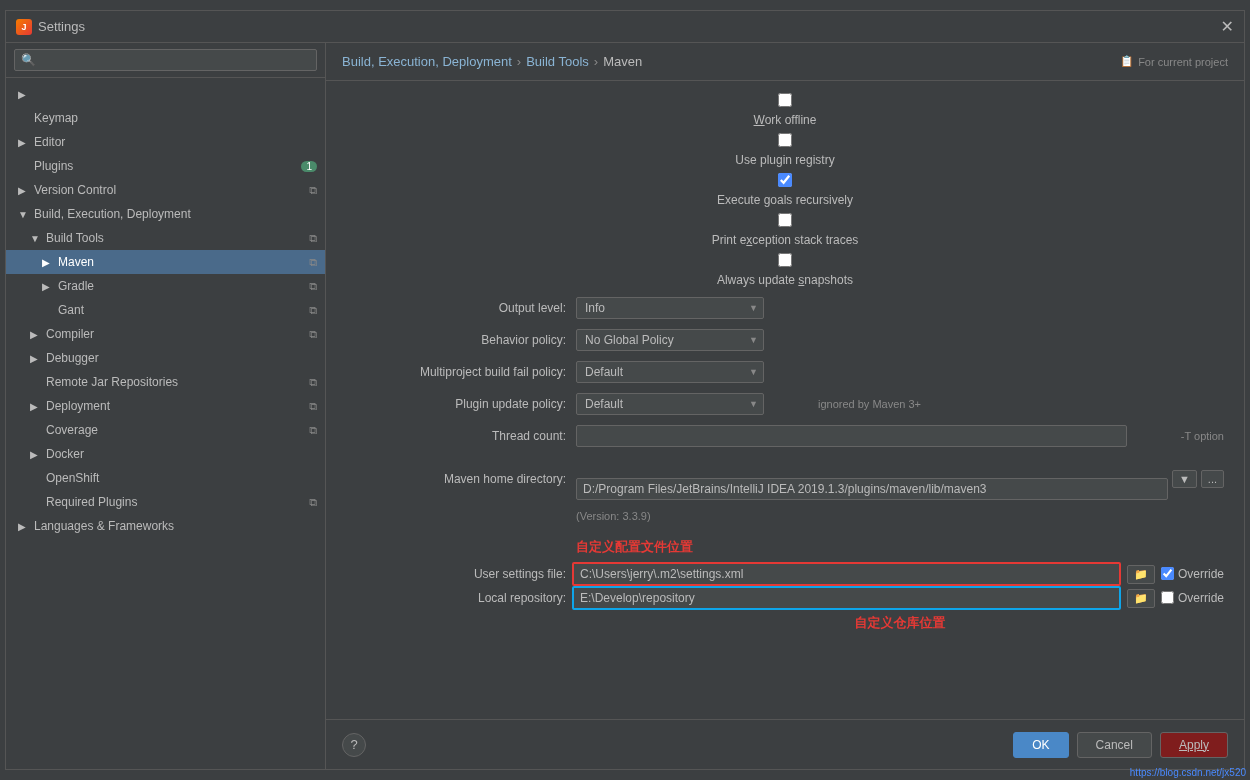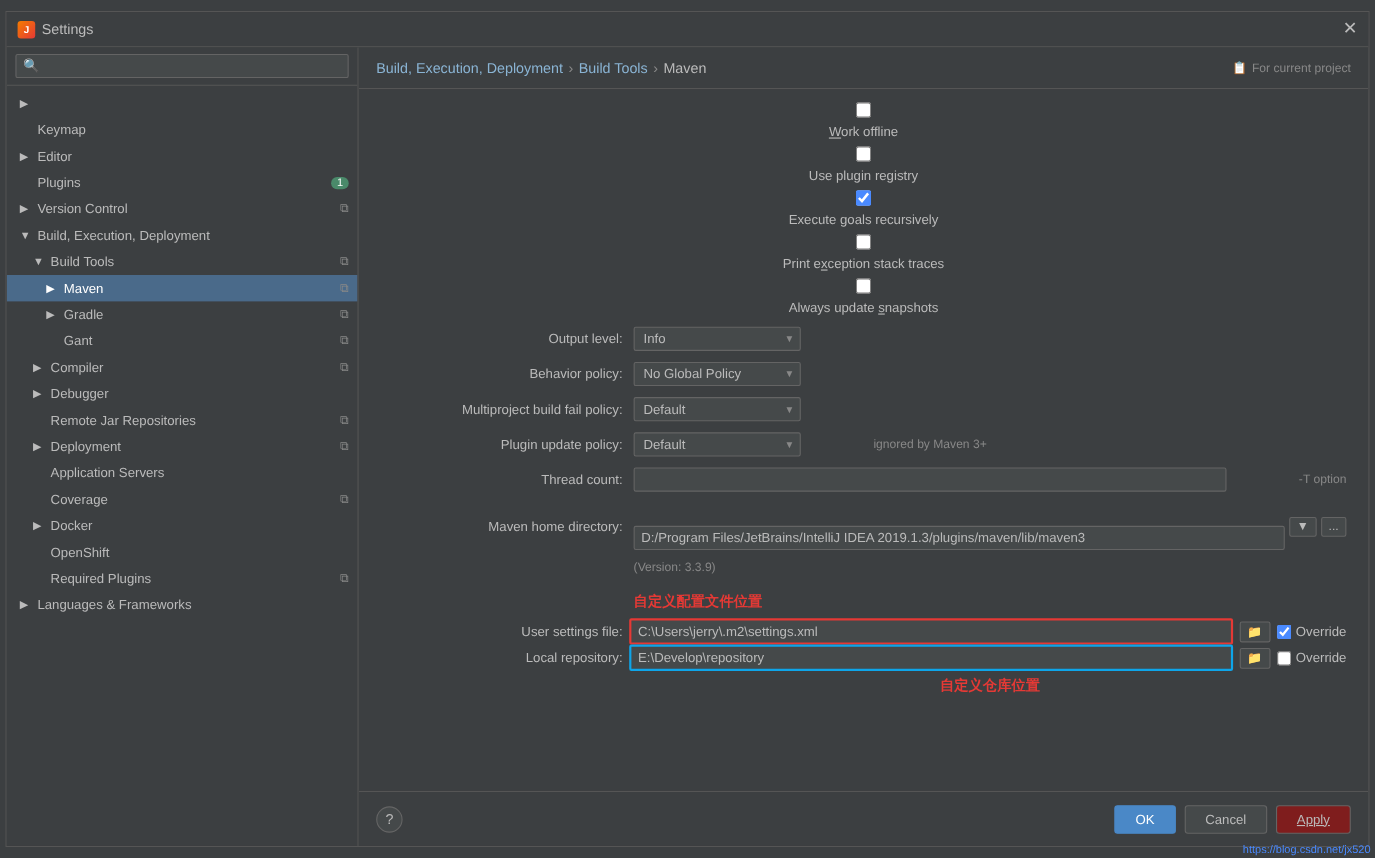--- a/index.html
+++ b/index.html
@@ -204,41 +204,41 @@
     }
     .select-box {
       background: #45494a;
       border: 1px solid #646464;
       color: #bbbbbb;
       padding: 3px 8px;
       font-size: 12px;
       outline: none;
       border-radius: 2px;
       appearance: none;
-      width: 152px;
+      width: 188px;
       cursor: pointer;
     }
     .select-wrapper {
       position: relative;
       display: inline-block;
     }
     .select-wrapper::after {
       content: '▼';
       position: absolute;
       right: 6px;
       top: 50%;
       transform: translateY(-50%);
       font-size: 9px;
       color: #888;
       pointer-events: none;
     }
     .form-note {
       color: #888;
       font-size: 11px;
-      margin-left: 12px;
+      margin-left: 0;
       padding-left: 44px;
     }
     .text-input {
       background: #45494a;
       border: 1px solid #646464;
       color: #bbbbbb;
       padding: 3px 6px;
       font-size: 12px;
       outline: none;
       border-radius: 2px;
@@ -299,21 +299,21 @@
       background: #45494a;
       border: 2px solid #e53935;
       color: #bbbbbb;
       padding: 3px 6px;
       font-size: 12px;
       outline: none;
       border-radius: 2px;
     }
     .override-checkbox {
       display: flex;
-      align-items: center;
+      align-items: flex-start;
       gap: 4px;
     }
     .override-checkbox input[type="checkbox"] {
       accent-color: #4a8aff;
     }
     .override-label { color: #bbbbbb; font-size: 12px; }
     .local-repo-input {
       flex: 1;
       background: #45494a;
       border: 2px solid #0ea5e9;
@@ -480,24 +480,20 @@
           <span class="tree-label">Remote Jar Repositories</span>
           <span class="tree-copy-icon">⧉</span>
         </div>
 
         <div class="tree-item indent1">
           <span class="tree-icon">▶</span>
           <span class="tree-label">Deployment</span>
           <span class="tree-copy-icon">⧉</span>
         </div>
 
-        <div class="tree-item indent1">
-          <span class="tree-icon"></span>
-          <span class="tree-label">Application Servers</span>
-        </div>
 
         <div class="tree-item indent1">
           <span class="tree-icon"></span>
           <span class="tree-label">Coverage</span>
           <span class="tree-copy-icon">⧉</span>
         </div>
 
         <div class="tree-item indent1">
           <span class="tree-icon">▶</span>
           <span class="tree-label">Docker</span>

